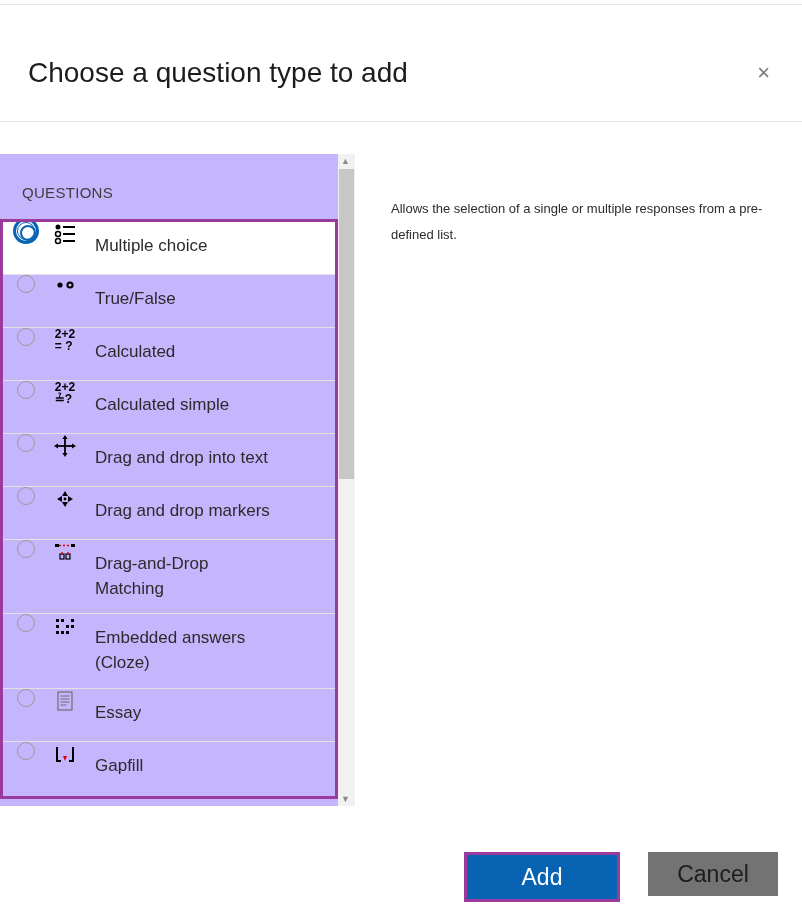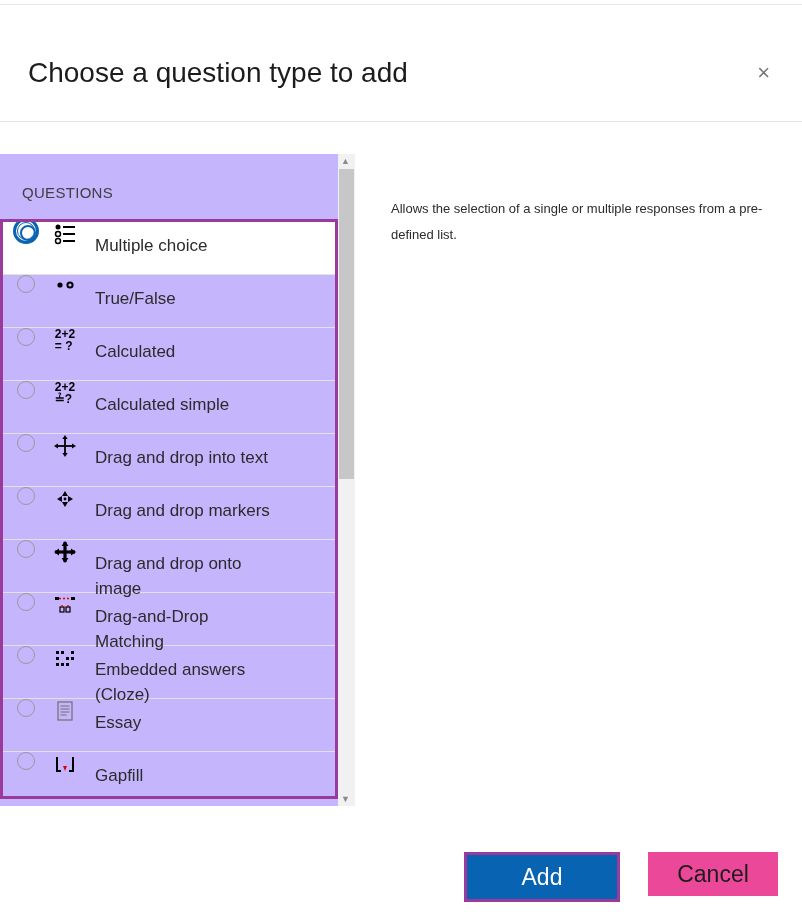--- a/index.html
+++ b/index.html
@@ -201,21 +201,21 @@
       justify-content: center;
       cursor: pointer;
       border: none;
       font-family: inherit;
     }
     .btn-primary {
       background: #0864b2;
       color: #fff;
     }
     .btn-secondary {
-      background: #ec4899;
+      background: #737373;
       color: #1c1c1c;
       min-width: 130px;
     }
     
     .ico-calc {
       font-size: 12px;
       line-height: 1;
       text-align:left;
       font-weight:700;
       white-space: pre;
@@ -306,34 +306,20 @@
                   <polygon points="11,3 14,8 8,8" fill="#000"></polygon>
                   <polygon points="11,19 14,14 8,14" fill="#000"></polygon>
                   <polygon points="3,11 8,8 8,14" fill="#000"></polygon>
                   <polygon points="19,11 14,8 14,14" fill="#000"></polygon>
                   <circle cx="11" cy="11" r="1.4" fill="#000"></circle>
                 </svg>
               </div>
               <div class="qtype-label">Drag and drop markers</div>
             </div>
 
-            <div class="qtype-row">
-              <div class="radio"></div>
-              <div class="qtype-icon">
-                <svg viewBox="0 0 22 22">
-                  <line x1="11" y1="1" x2="11" y2="21" stroke="#000" stroke-width="3.2"></line>
-                  <line x1="1" y1="11" x2="21" y2="11" stroke="#000" stroke-width="3.2"></line>
-                  <polygon points="11,0 7.5,5 14.5,5" fill="#000"></polygon>
-                  <polygon points="11,22 7.5,17 14.5,17" fill="#000"></polygon>
-                  <polygon points="0,11 5,7.5 5,14.5" fill="#000"></polygon>
-                  <polygon points="22,11 17,7.5 17,14.5" fill="#000"></polygon>
-                </svg>
-              </div>
-              <div class="qtype-label">Drag and drop onto image</div>
-            </div>
 
             <div class="qtype-row">
               <div class="radio"></div>
               <div class="qtype-icon">
                 <svg viewBox="0 0 22 22">
                   <rect x="1" y="3" width="4" height="3" fill="#000"></rect>
                   <rect x="17" y="3" width="4" height="3" fill="#000"></rect>
                   <line x1="5" y1="4.5" x2="17" y2="4.5" stroke="#d00" stroke-width="1.4" stroke-dasharray="2 2"></line>
                   <rect x="6" y="13" width="4" height="5" fill="none" stroke="#000" stroke-width="1.2"></rect>
                   <rect x="12" y="13" width="4" height="5" fill="none" stroke="#000" stroke-width="1.2"></rect>

